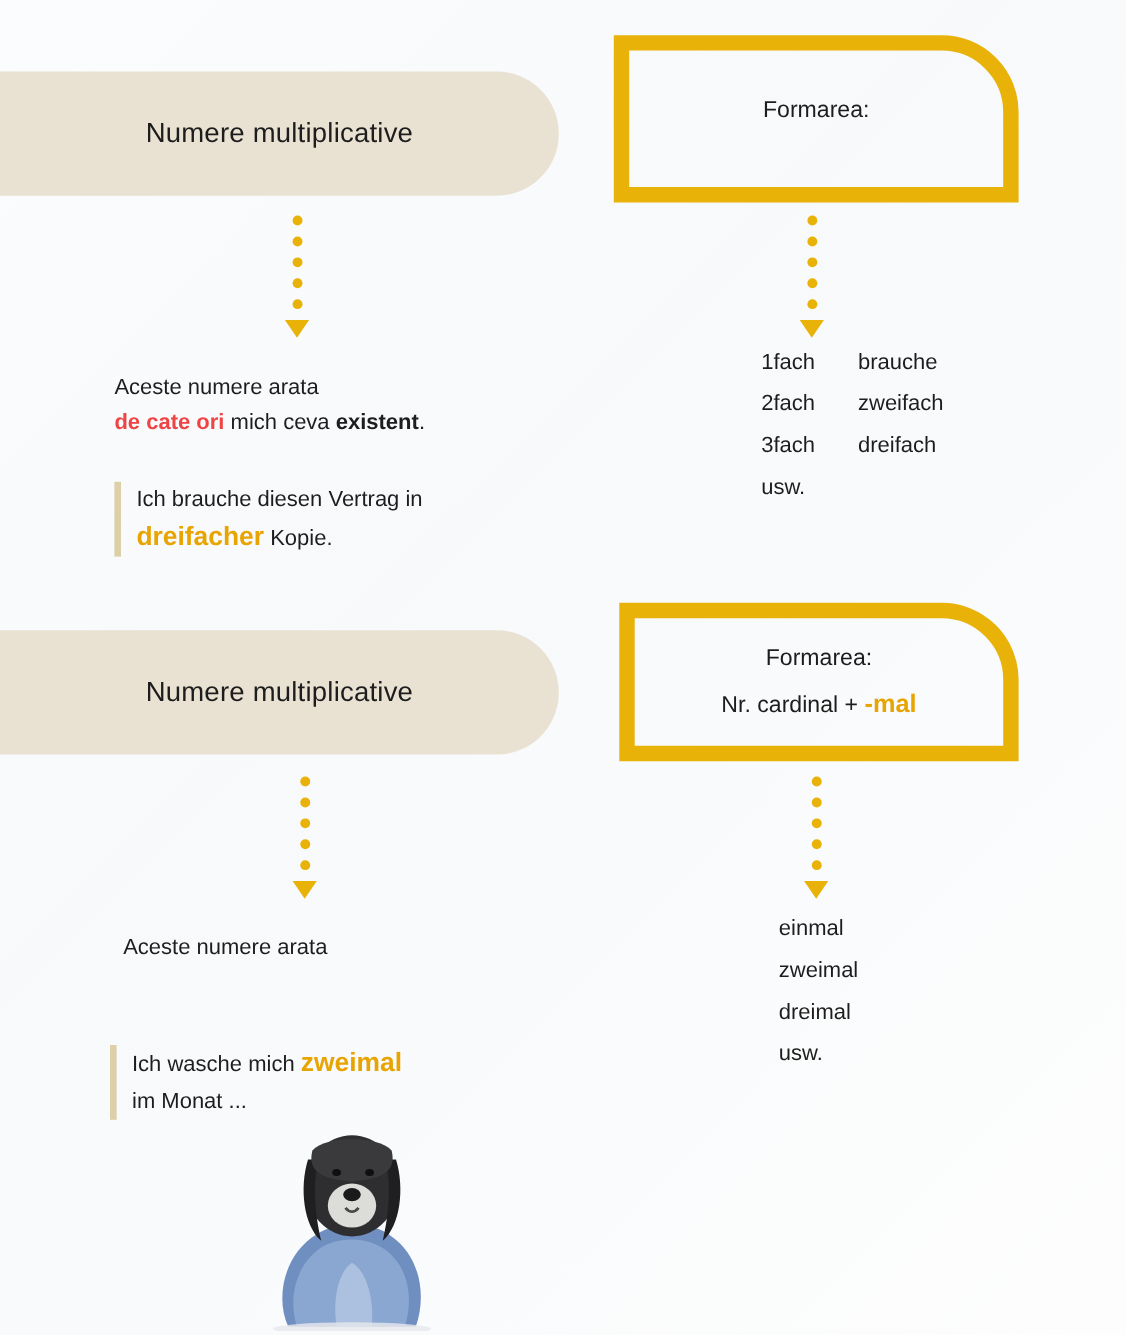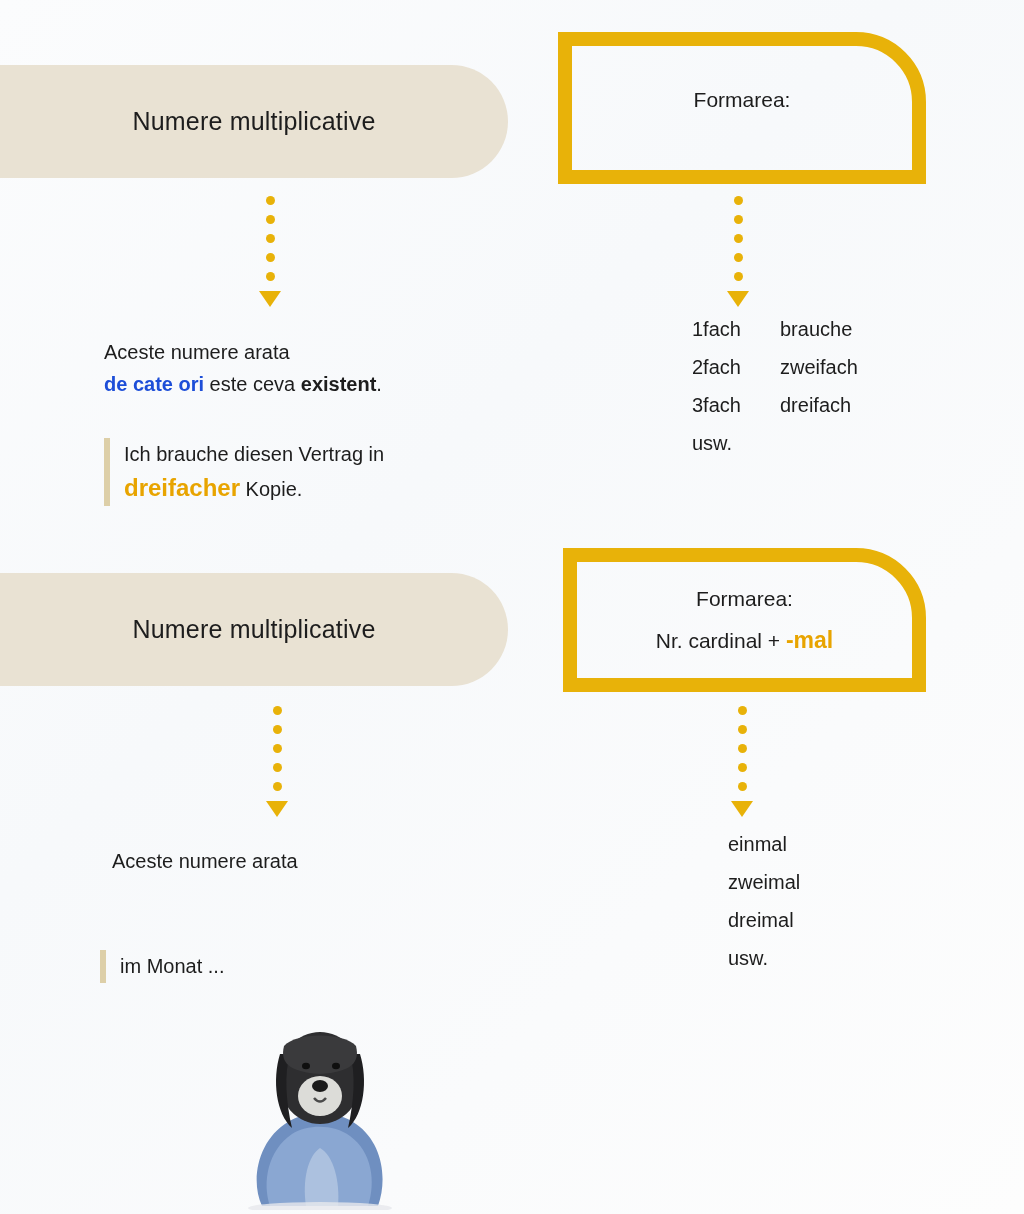--- a/index.html
+++ b/index.html
@@ -87,21 +87,21 @@
     border-top: 16px solid #e8b209;
   }
 
   .para {
     position: absolute;
     font-size: 20px;
     line-height: 32px;
     color: #1d1d1d;
   }
   .para .y {
-    color: #1d4ed8;
+    color: #ef4444;
     font-weight: bold;
   }
   .para .b {
     font-weight: bold;
   }
 
   .example {
     position: absolute;
     padding-left: 14px;
     border-left: 6px solid #ddcfa8;
@@ -118,21 +118,21 @@
   .wordlist {
     position: absolute;
     font-size: 20px;
     line-height: 38px;
     color: #1d1d1d;
   }
   .wordlist table { border-collapse: collapse; }
   .wordlist td { padding: 0 0 0 0; vertical-align: top; }
   .wordlist td.c1 { width: 88px; }
 
-  .wordlist.plain div { white-space: nowrap; margin-left: 20px; }
+  .wordlist.plain div { white-space: nowrap; }
 
   
   .dog {
     position: absolute;
     left: 210px;
     top: 1010px;
     width: 215px;
     height: 200px;
   }
 </style>
@@ -167,21 +167,21 @@
       <div class="dot"></div>
     <div class="dot"></div>
       <div class="dot"></div>
   </div>
   <div class="head"></div>
 </div>
 
 <div class="para" style="left:104px; top:336px; width:400px;">
   <div>Aceste numere arata</div>
   <div>
-    <span class="y">de cate ori</span><span> este ceva </span><span class="b">existent</span><span>.</span>
+    <span class="y">de cate ori</span><span> mich ceva </span><span class="b">existent</span><span>.</span>
   </div>
 </div>
 
 <div class="example" style="left:104px; top:438px; width:400px;">
   <div>Ich brauche diesen Vertrag in</div>
   <div>
     <span class="big">dreifacher</span><span> Kopie.</span>
   </div>
 </div>
 
@@ -241,20 +241,23 @@
       <div class="dot"></div>
   </div>
   <div class="head"></div>
 </div>
 
 <div class="para" style="left:112px; top:845px; width:420px;">
   <div>Aceste numere arata</div>
 </div>
 
 <div class="example" style="left:100px; top:950px; width:420px;">
+  <div>
+    <span>Ich wasche mich </span><span class="big">zweimal</span>
+  </div>
   <div>im Monat ...</div>
 </div>
 
 <div class="wordlist plain" style="left:708px; top:825px;">
   <div>einmal</div>
   <div>zweimal</div>
   <div>dreimal</div>
   <div>usw.</div>
 </div>
 

